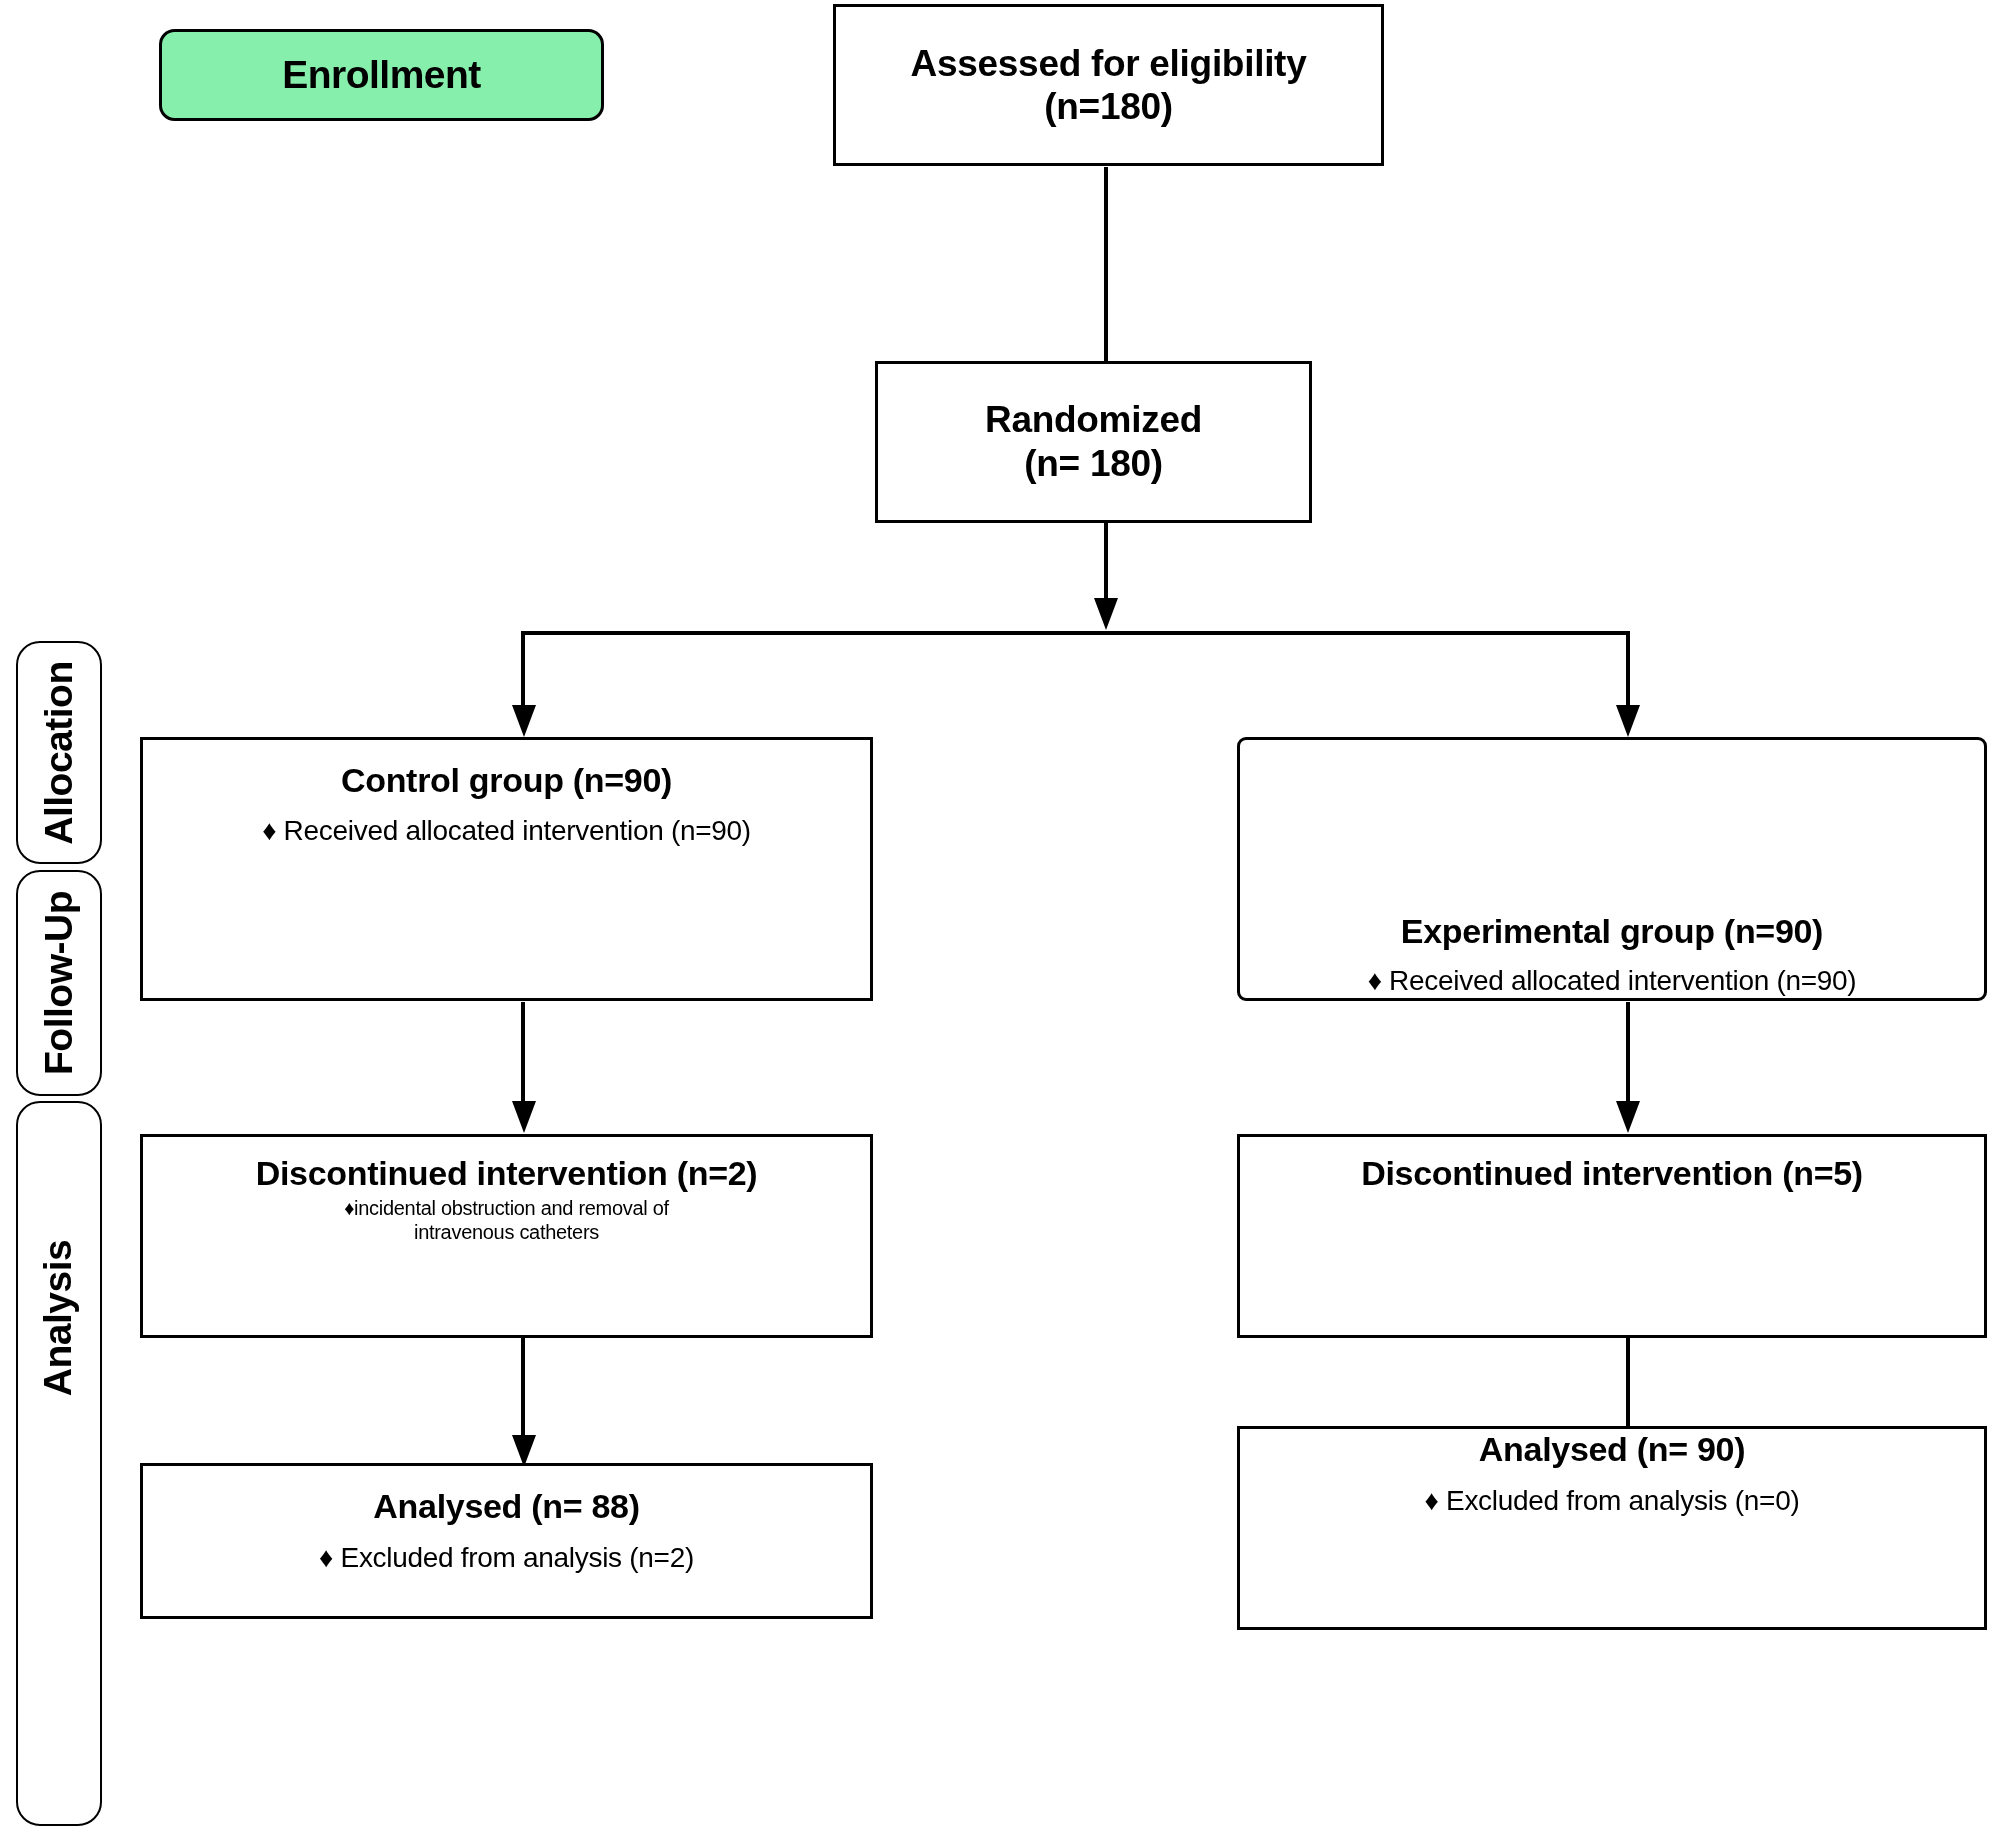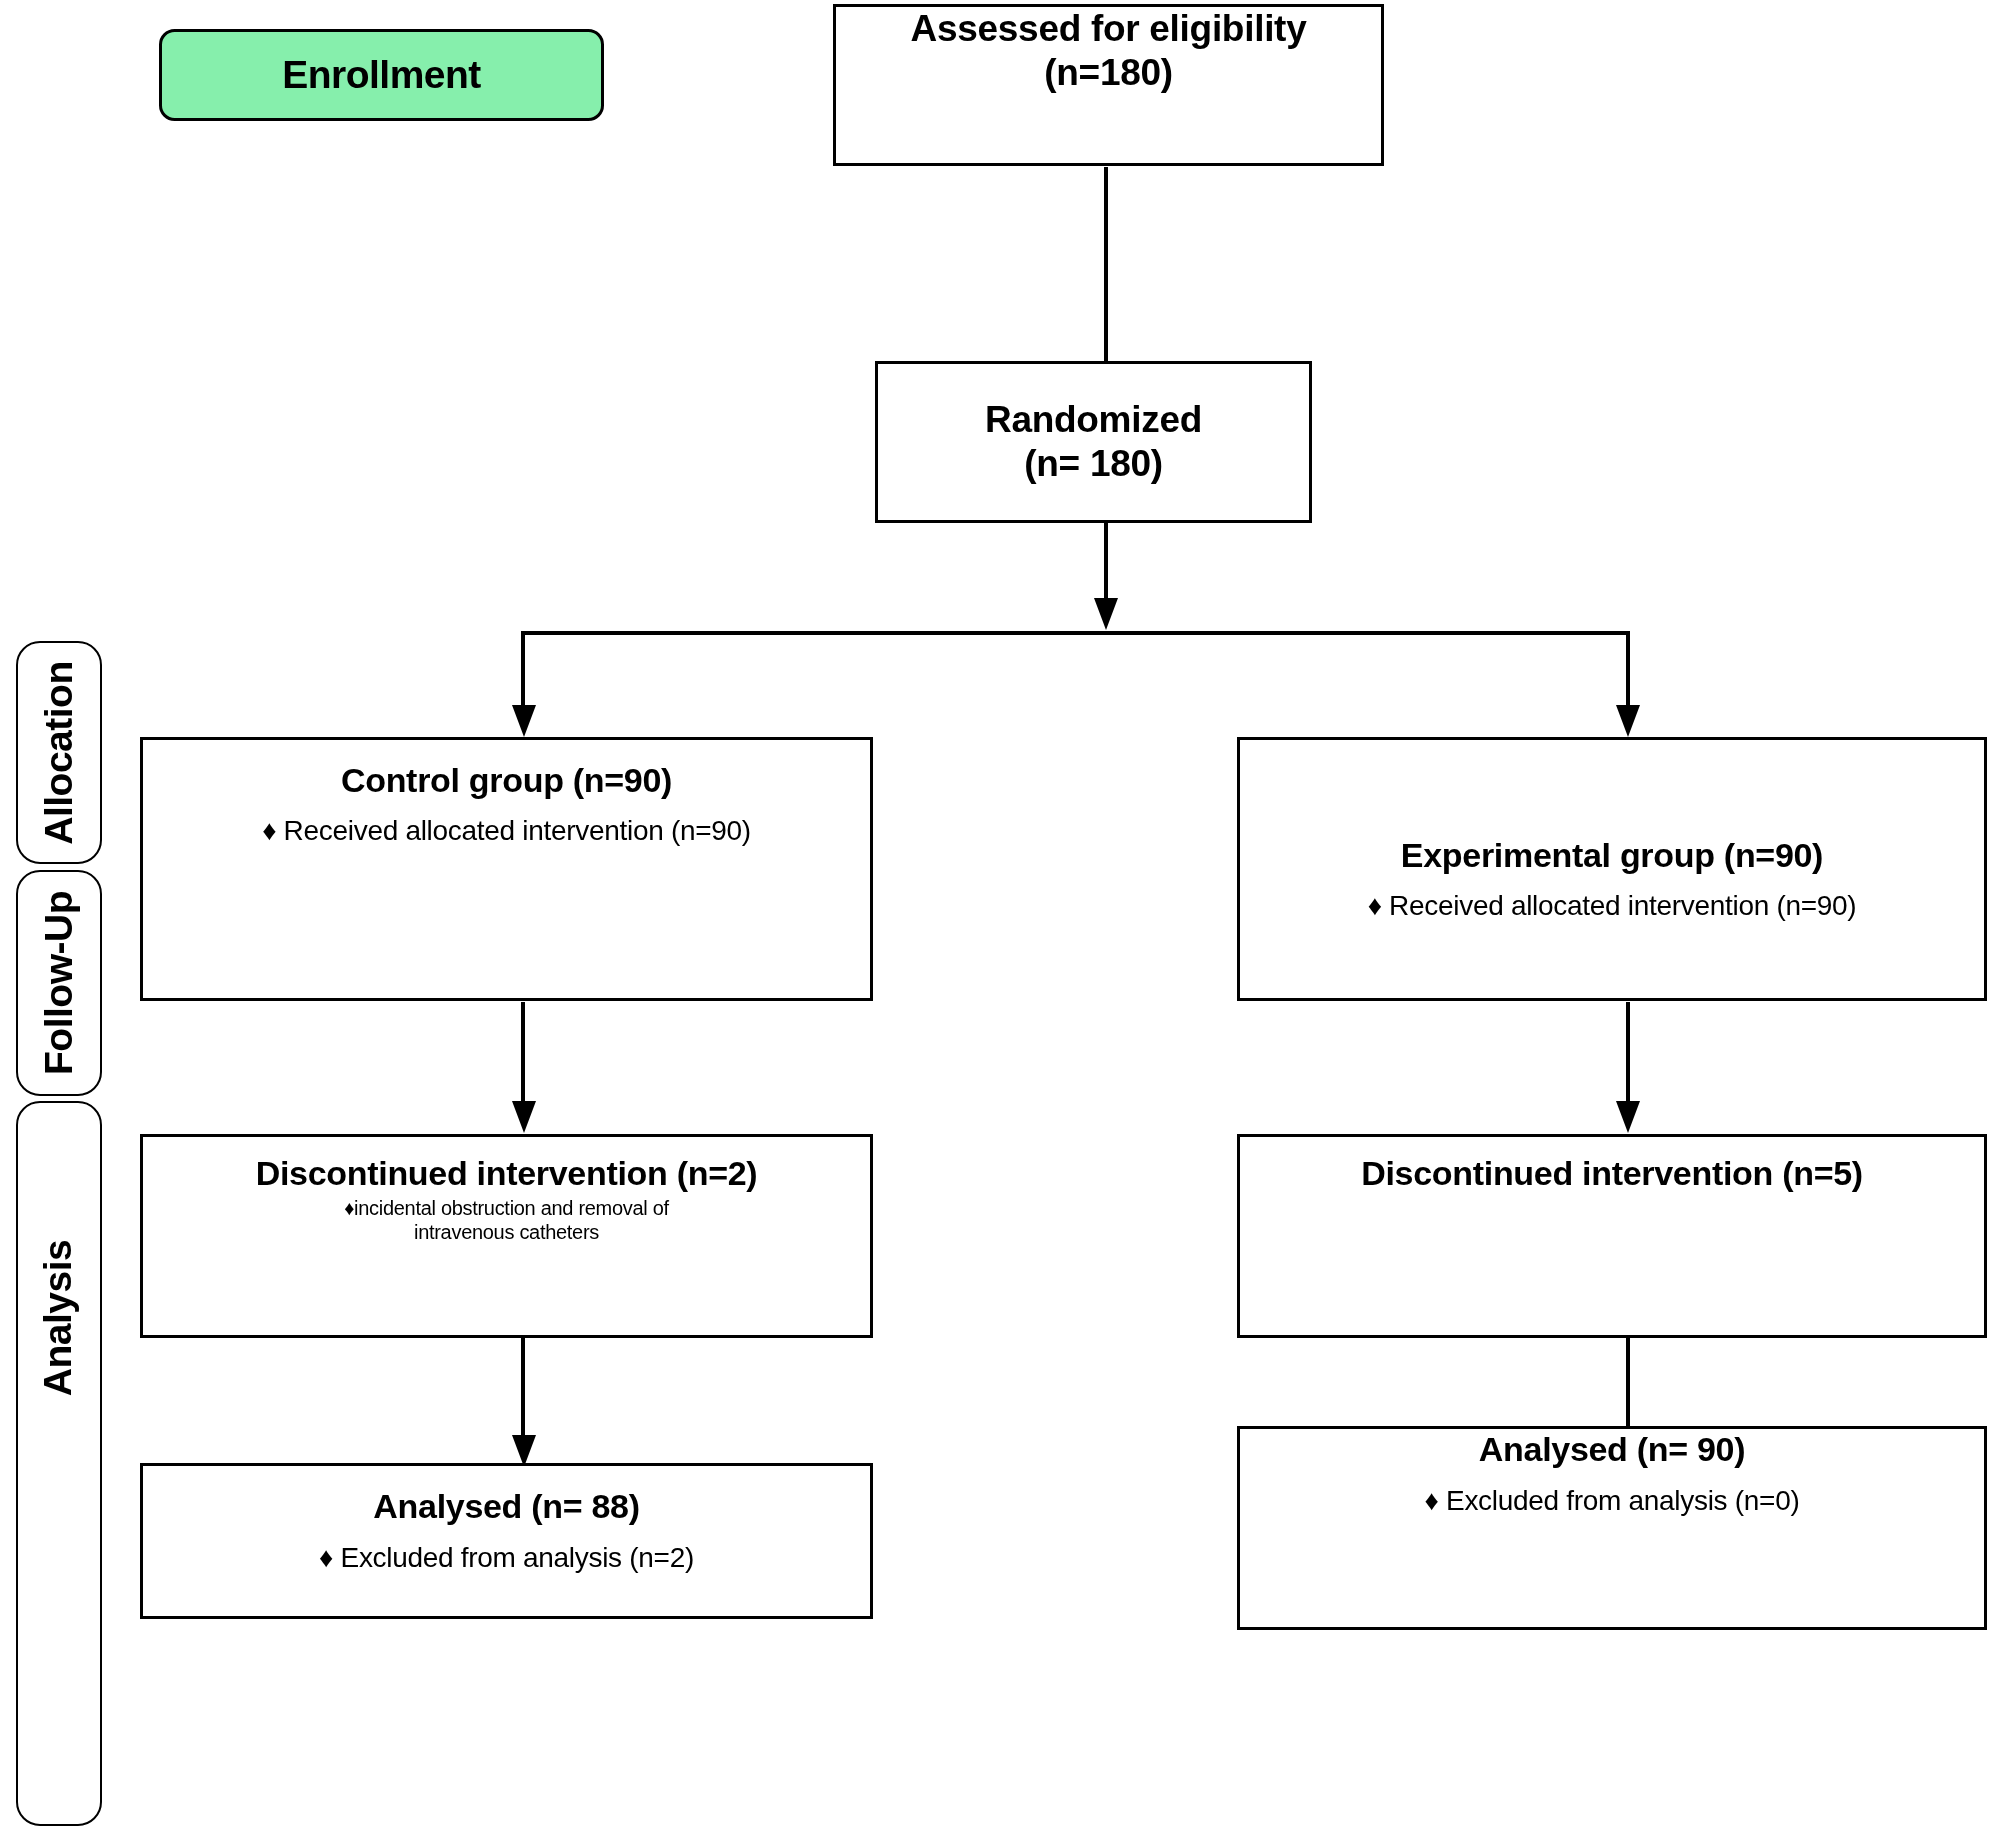--- a/index.html
+++ b/index.html
@@ -92,21 +92,21 @@
 </style>
 </head>
 <body>
 
 <div id="canvas">
 
   <div class="enroll-pill" style="left:159px; top:29px; width:445px; height:92px;">
     <span class="enroll-pill-text">Enrollment</span>
   </div>
 
-  <div class="node" style="left:833px; top:4.2px; width:551px; height:162px; justify-content:flex-start; padding-top:0;">
+  <div class="node" style="left:833px; top:4.2px; width:551px; height:162px; justify-content:center; padding-top:0;">
     <div class="node-title" style="font-size:37px;">Assessed for eligibility</div>
     <div class="node-title" style="font-size:37px;">(n=180)</div>
   </div>
 
   <div class="vline" style="left:1104px; top:167px; height:195px;"></div>
 
   <div class="node" style="left:875px; top:361px; width:437px; height:162px; justify-content:flex-start; padding-top:34px;">
     <div class="node-title" style="font-size:37px;">Randomized</div>
     <div class="node-title" style="font-size:37px;">(n= 180)</div>
   </div>
@@ -120,21 +120,21 @@
   <div class="arrowhead" style="left:512px; top:705px;"></div>
 
   <div class="vline" style="left:1626px; top:631px; height:77px;"></div>
   <div class="arrowhead" style="left:1616px; top:705px;"></div>
 
   <div class="node" style="left:140px; top:737px; width:733px; height:264px; justify-content:flex-start; padding-top:20px;">
     <div class="node-title" style="font-size:34px;">Control group (n=90)</div>
     <div class="node-sub" style="font-size:28px; margin-top:13.5px;">♦ Received allocated intervention (n=90)</div>
   </div>
 
-  <div class="node" style="left:1237px; top:737px; width:750px; height:264px; justify-content:center; padding-top:20px;">
+  <div class="node" style="left:1237px; top:737px; width:750px; height:264px; justify-content:flex-end; padding-top:20px;border-radius:9px;">
     <div class="node-title" style="font-size:34px;">Experimental group (n=90)</div>
     <div class="node-sub" style="font-size:28px; margin-top:13.5px;">♦ Received allocated intervention (n=90)</div>
   </div>
 
   <div class="vline" style="left:521px; top:1002px; height:101px;"></div>
   <div class="arrowhead" style="left:512px; top:1101px;"></div>
 
   <div class="vline" style="left:1626px; top:1002px; height:101px;"></div>
   <div class="arrowhead" style="left:1616px; top:1101px;"></div>
 

